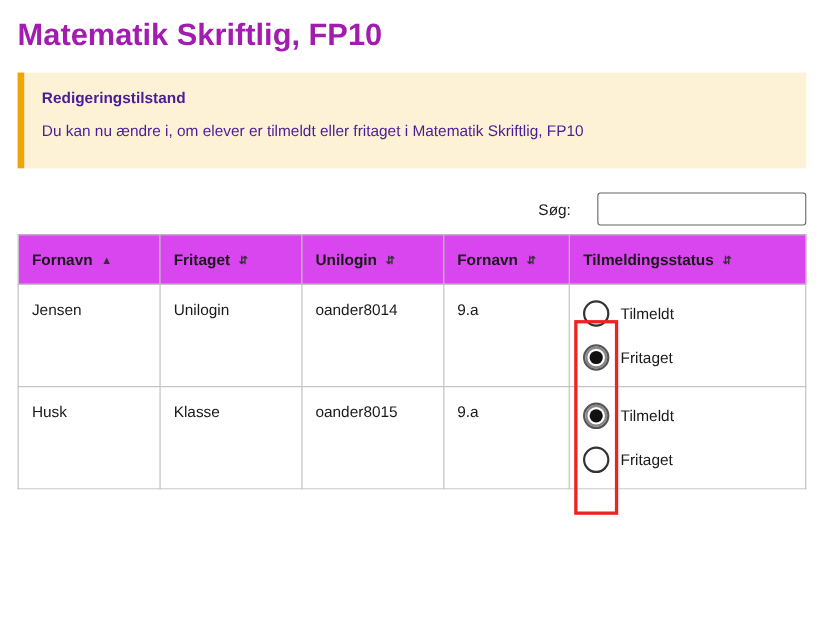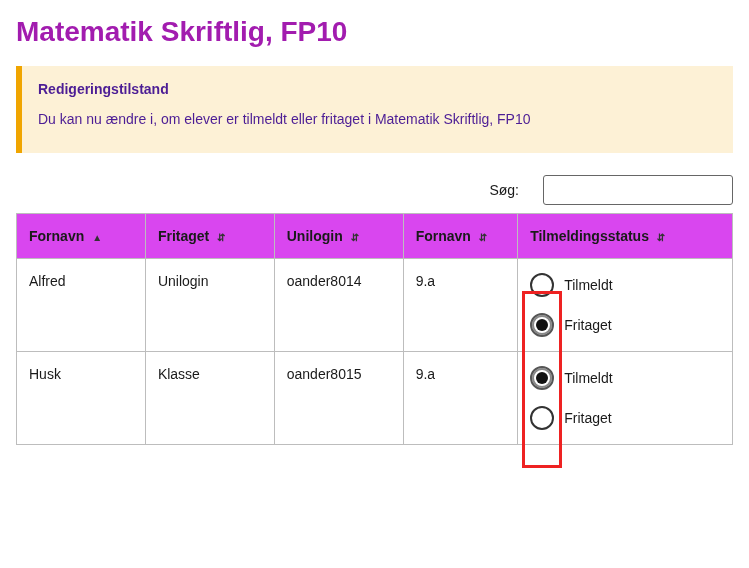--- a/index.html
+++ b/index.html
@@ -143,21 +143,21 @@
         <span class="sort-icon">⇵</span>
       </th>
       <th>
         <span>Tilmeldingsstatus</span>
         <span class="sort-icon">⇵</span>
       </th>
     </tr>
   </thead>
   <tbody id="tbody">
       <tr>
-        <td>Alfred</td>
+        <td>Jensen</td>
         <td>Unilogin</td>
         <td>oander8014</td>
         <td>9.a</td>
         <td class="status">
           <div class="radio-group status-wrap">
             <label class="radio-option">
               <span class="radio-dot"></span>
               <span class="lab">Tilmeldt</span>
             </label>
             <label class="radio-option">

